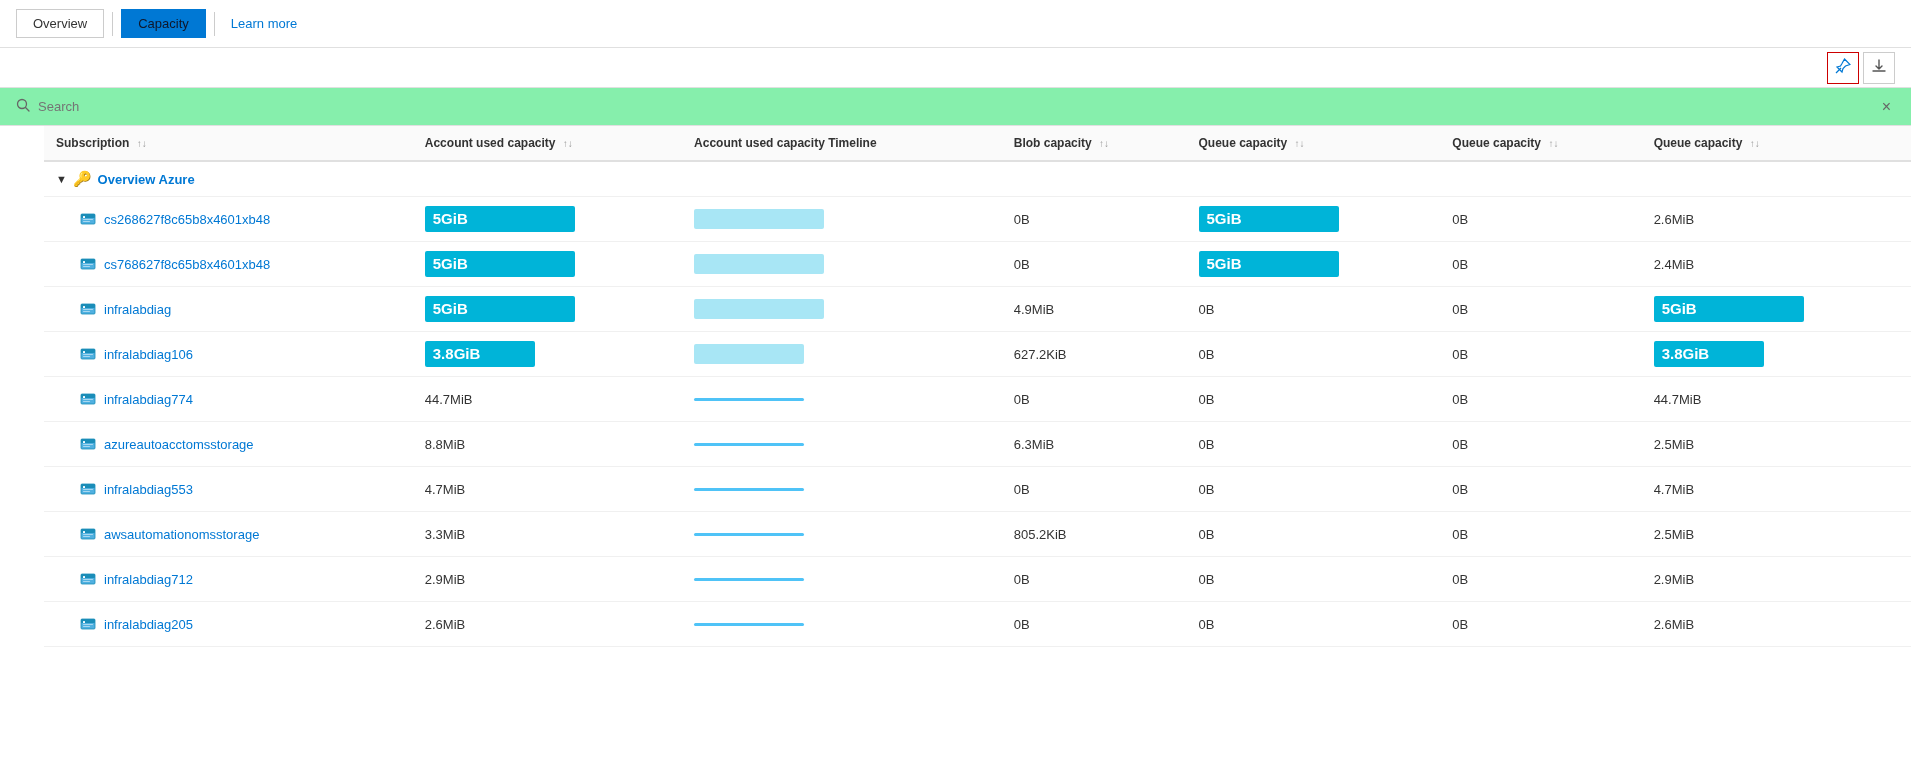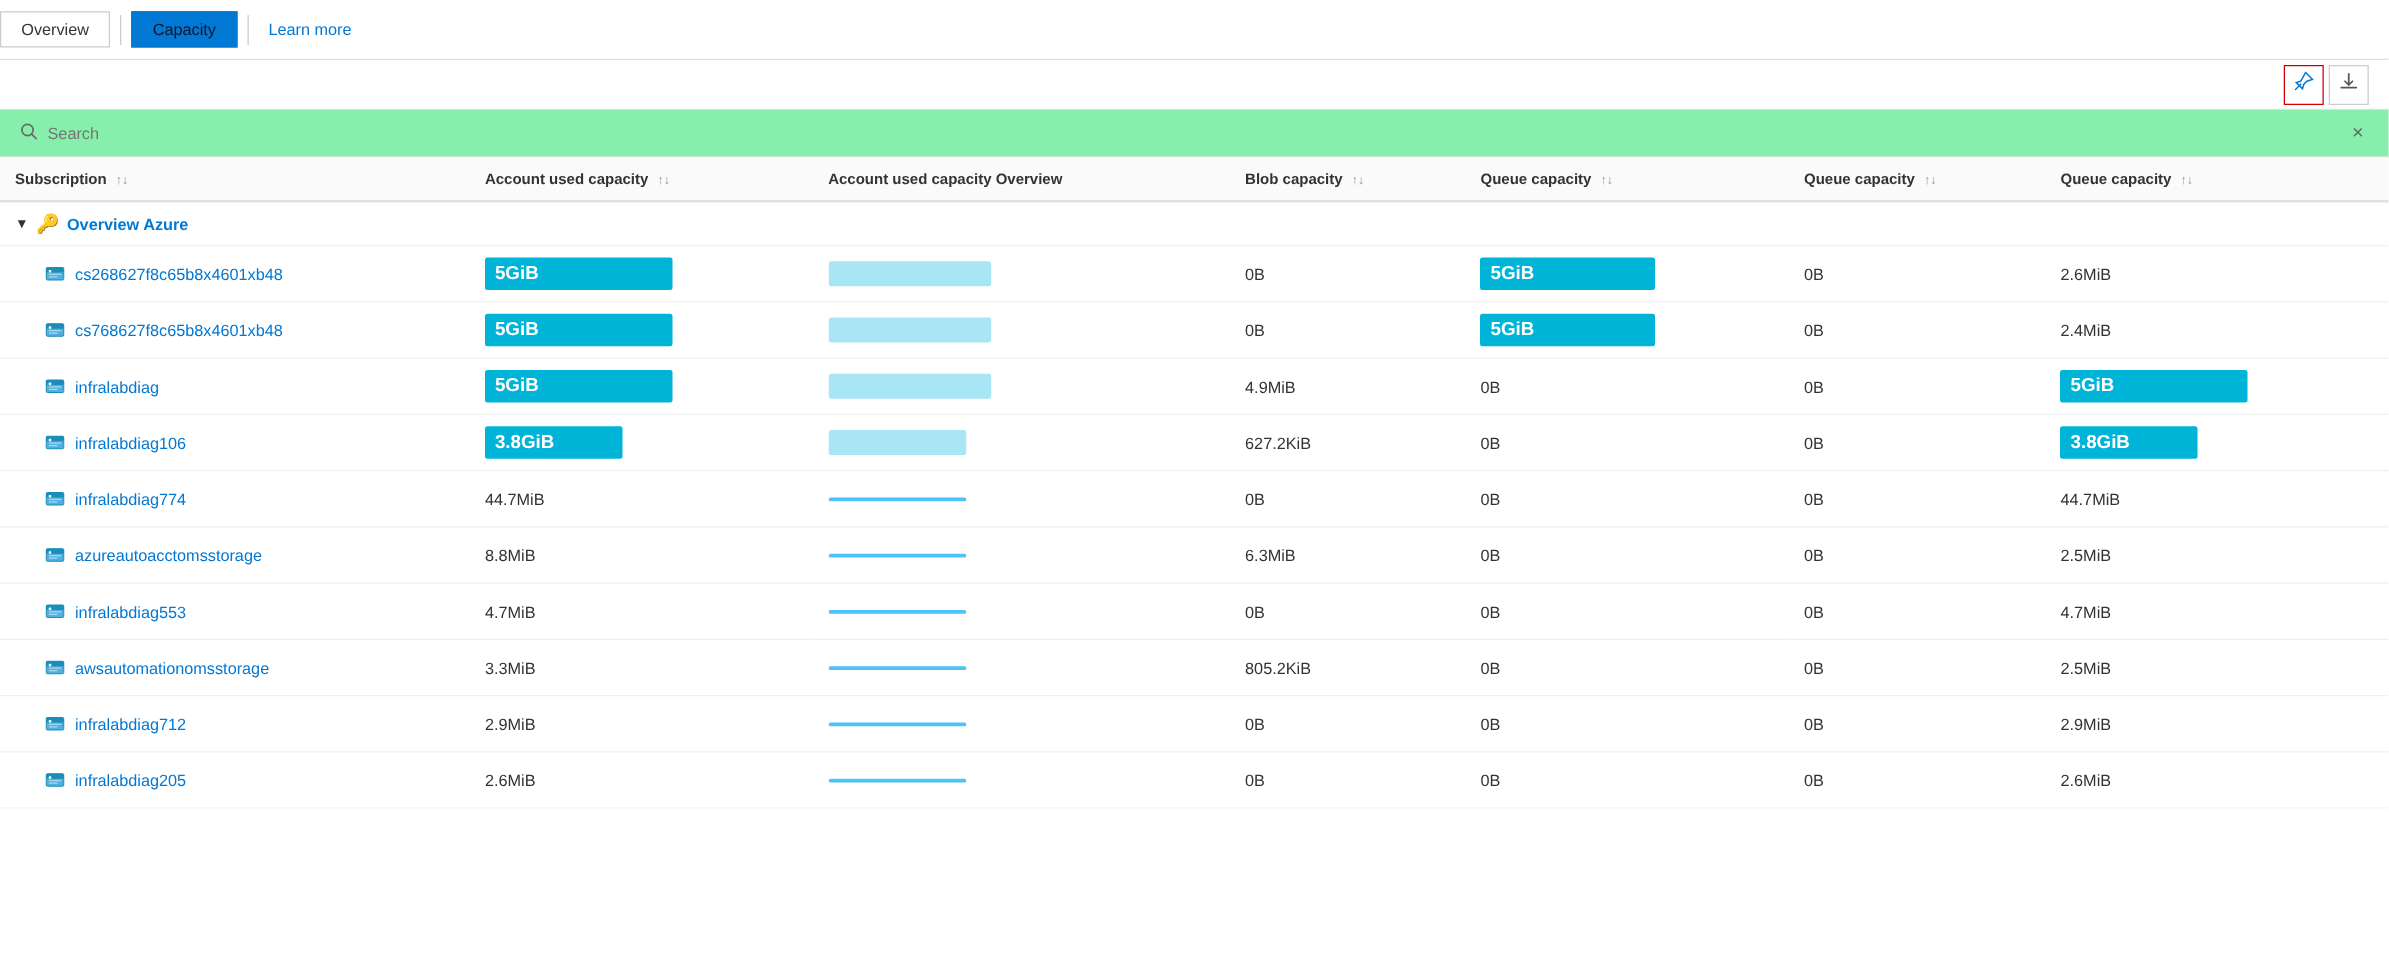--- a/index.html
+++ b/index.html
@@ -7,21 +7,21 @@
       font-family: 'Segoe UI', sans-serif;
       font-size: 13px;
       background: #fff;
       color: #333;
     }
 
     
     .top-nav {
       display: flex;
       align-items: center;
-      padding: 8px 0;
+      padding: 8px 16px;
       border-bottom: 1px solid #e0e0e0;
       gap: 0;
       background: #fff;
       height: 48px;
     }
     .nav-btn {
       padding: 6px 16px;
       border: 1px solid #ccc;
       background: #fff;
       cursor: pointer;
@@ -101,20 +101,21 @@
       color: #666;
       cursor: pointer;
       font-size: 16px;
       padding: 0 4px;
     }
 
     
     .table-container {
       overflow-x: auto;
       background: #fff;
+      margin-left: 44px;
     }
     table {
       width: 100%;
       border-collapse: collapse;
       min-width: 1200px;
     }
     thead tr {
       background: #fafafa;
       border-bottom: 1px solid #e0e0e0;
     }
@@ -285,21 +286,21 @@
       <tr>
         <th>
           <span>Subscription</span>
           <span class="sort-icons">↑↓</span>
         </th>
         <th>
           <span>Account used capacity</span>
           <span class="sort-icons">↑↓</span>
         </th>
         <th>
-          <span>Account used capacity Overview</span>
+          <span>Account used capacity Timeline</span>
         </th>
         <th>
           <span>Blob capacity</span>
           <span class="sort-icons">↑↓</span>
         </th>
         <th>
           <span>Queue capacity</span>
           <span class="sort-icons">↑↓</span>
         </th>
         <th>

